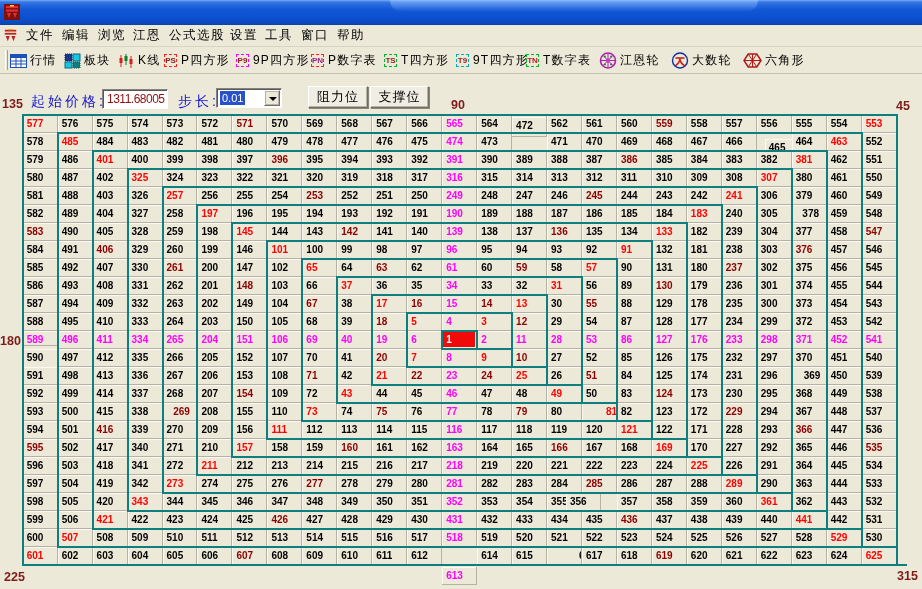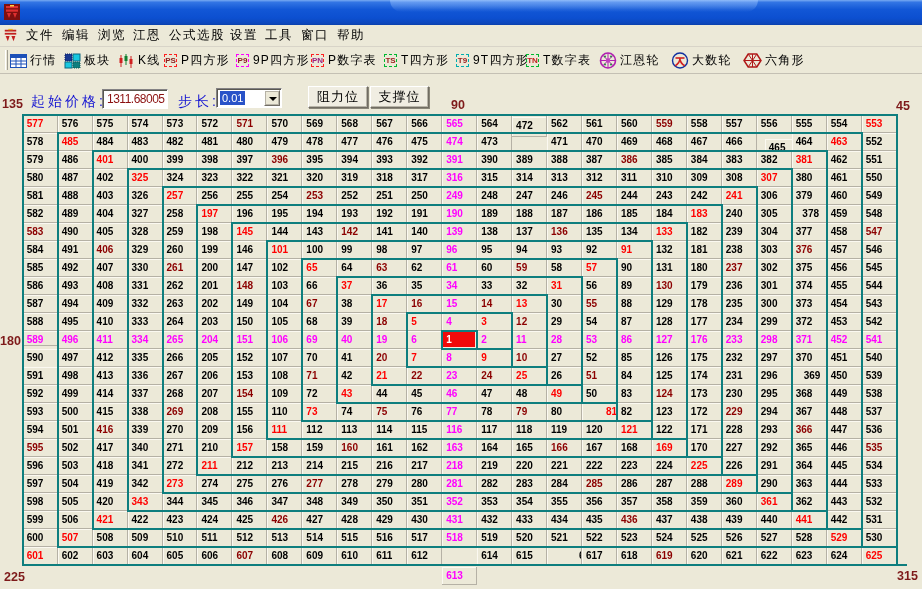--- a/index.html
+++ b/index.html
@@ -668,21 +668,21 @@
       <div class="cell c-def" style="left: 686.86px; top: 385.35px; width: 34.96px; height: 18.01px;">173</div>
       <div class="cell c-def" style="left: 721.82px; top: 385.35px; width: 34.96px; height: 18.01px;">230</div>
       <div class="cell c-def" style="left: 756.78px; top: 385.35px; width: 34.96px; height: 18.01px;">295</div>
       <div class="cell c-def" style="left: 791.73px; top: 385.35px; width: 34.96px; height: 18.01px;">368</div>
       <div class="cell c-def" style="left: 826.69px; top: 385.35px; width: 34.96px; height: 18.01px;">449</div>
       <div class="cell c-def" style="left: 861.64px; top: 385.35px; width: 34.96px; height: 18.01px;">538</div>
       <div class="cell c-def" style="left: 22.7px; top: 403.36px; width: 34.96px; height: 18.01px;">593</div>
       <div class="cell c-def" style="left: 57.66px; top: 403.36px; width: 34.96px; height: 18.01px;">500</div>
       <div class="cell c-def" style="left: 92.61px; top: 403.36px; width: 34.96px; height: 18.01px;">415</div>
       <div class="cell c-def" style="left: 127.57px; top: 403.36px; width: 34.96px; height: 18.01px;">338</div>
-      <div class="cell c-gann" style="left: 162.52px; top: 403.36px; width: 34.96px; height: 18.01px;">269</div>
+      <div class="cell c-gann" style="left: 162.52px; top: 403.36px; width: 34.96px; height: 18.01px; text-align: center;">269</div>
       <div class="cell c-def" style="left: 197.48px; top: 403.36px; width: 34.96px; height: 18.01px;">208</div>
       <div class="cell c-def" style="left: 232.44px; top: 403.36px; width: 34.96px; height: 18.01px;">155</div>
       <div class="cell c-def" style="left: 267.39px; top: 403.36px; width: 34.96px; height: 18.01px;">110</div>
       <div class="cell c-diag" style="left: 302.35px; top: 403.36px; width: 34.96px; height: 18.01px;">73</div>
       <div class="cell c-def" style="left: 337.3px; top: 403.36px; width: 34.96px; height: 18.01px;">74</div>
       <div class="cell c-gann" style="left: 372.26px; top: 403.36px; width: 34.96px; height: 18.01px;">75</div>
       <div class="cell c-def" style="left: 407.22px; top: 403.36px; width: 34.96px; height: 18.01px;">76</div>
       <div class="cell c-card" style="left: 442.17px; top: 403.36px; width: 34.96px; height: 18.01px;">77</div>
       <div class="cell c-def" style="left: 477.13px; top: 403.36px; width: 34.96px; height: 18.01px;">78</div>
       <div class="cell c-gann" style="left: 512.08px; top: 403.36px; width: 34.96px; height: 18.01px;">79</div>
@@ -805,21 +805,21 @@
       <div class="cell c-def" style="left: 232.44px; top: 493.41px; width: 34.96px; height: 18.01px;">346</div>
       <div class="cell c-def" style="left: 267.39px; top: 493.41px; width: 34.96px; height: 18.01px;">347</div>
       <div class="cell c-def" style="left: 302.35px; top: 493.41px; width: 34.96px; height: 18.01px;">348</div>
       <div class="cell c-def" style="left: 337.3px; top: 493.41px; width: 34.96px; height: 18.01px;">349</div>
       <div class="cell c-def" style="left: 372.26px; top: 493.41px; width: 34.96px; height: 18.01px;">350</div>
       <div class="cell c-def" style="left: 407.22px; top: 493.41px; width: 34.96px; height: 18.01px;">351</div>
       <div class="cell c-card" style="left: 442.17px; top: 493.41px; width: 34.96px; height: 18.01px;">352</div>
       <div class="cell c-def" style="left: 477.13px; top: 493.41px; width: 34.96px; height: 18.01px;">353</div>
       <div class="cell c-def" style="left: 512.08px; top: 493.41px; width: 34.96px; height: 18.01px;">354</div>
       <div class="cell c-def" style="left: 547.04px; top: 493.41px; width: 34.96px; height: 18.01px;">355</div>
-      <div class="cell c-def" style="left: 582px; top: 493.41px; width: 34.96px; height: 18.01px;">356</div>
+      <div class="cell c-def" style="left: 566px; top: 493.41px; width: 34.96px; height: 18.01px;">356</div>
       <div class="cell c-def" style="left: 616.95px; top: 493.41px; width: 34.96px; height: 18.01px;">357</div>
       <div class="cell c-def" style="left: 651.91px; top: 493.41px; width: 34.96px; height: 18.01px;">358</div>
       <div class="cell c-def" style="left: 686.86px; top: 493.41px; width: 34.96px; height: 18.01px;">359</div>
       <div class="cell c-def" style="left: 721.82px; top: 493.41px; width: 34.96px; height: 18.01px;">360</div>
       <div class="cell c-diag" style="left: 756.78px; top: 493.41px; width: 34.96px; height: 18.01px;">361</div>
       <div class="cell c-def" style="left: 791.73px; top: 493.41px; width: 34.96px; height: 18.01px;">362</div>
       <div class="cell c-def" style="left: 826.69px; top: 493.41px; width: 34.96px; height: 18.01px;">443</div>
       <div class="cell c-def" style="left: 861.64px; top: 493.41px; width: 34.96px; height: 18.01px;">532</div>
       <div class="cell c-def" style="left: 22.7px; top: 511.42px; width: 34.96px; height: 18.01px;">599</div>
       <div class="cell c-def" style="left: 57.66px; top: 511.42px; width: 34.96px; height: 18.01px;">506</div>

